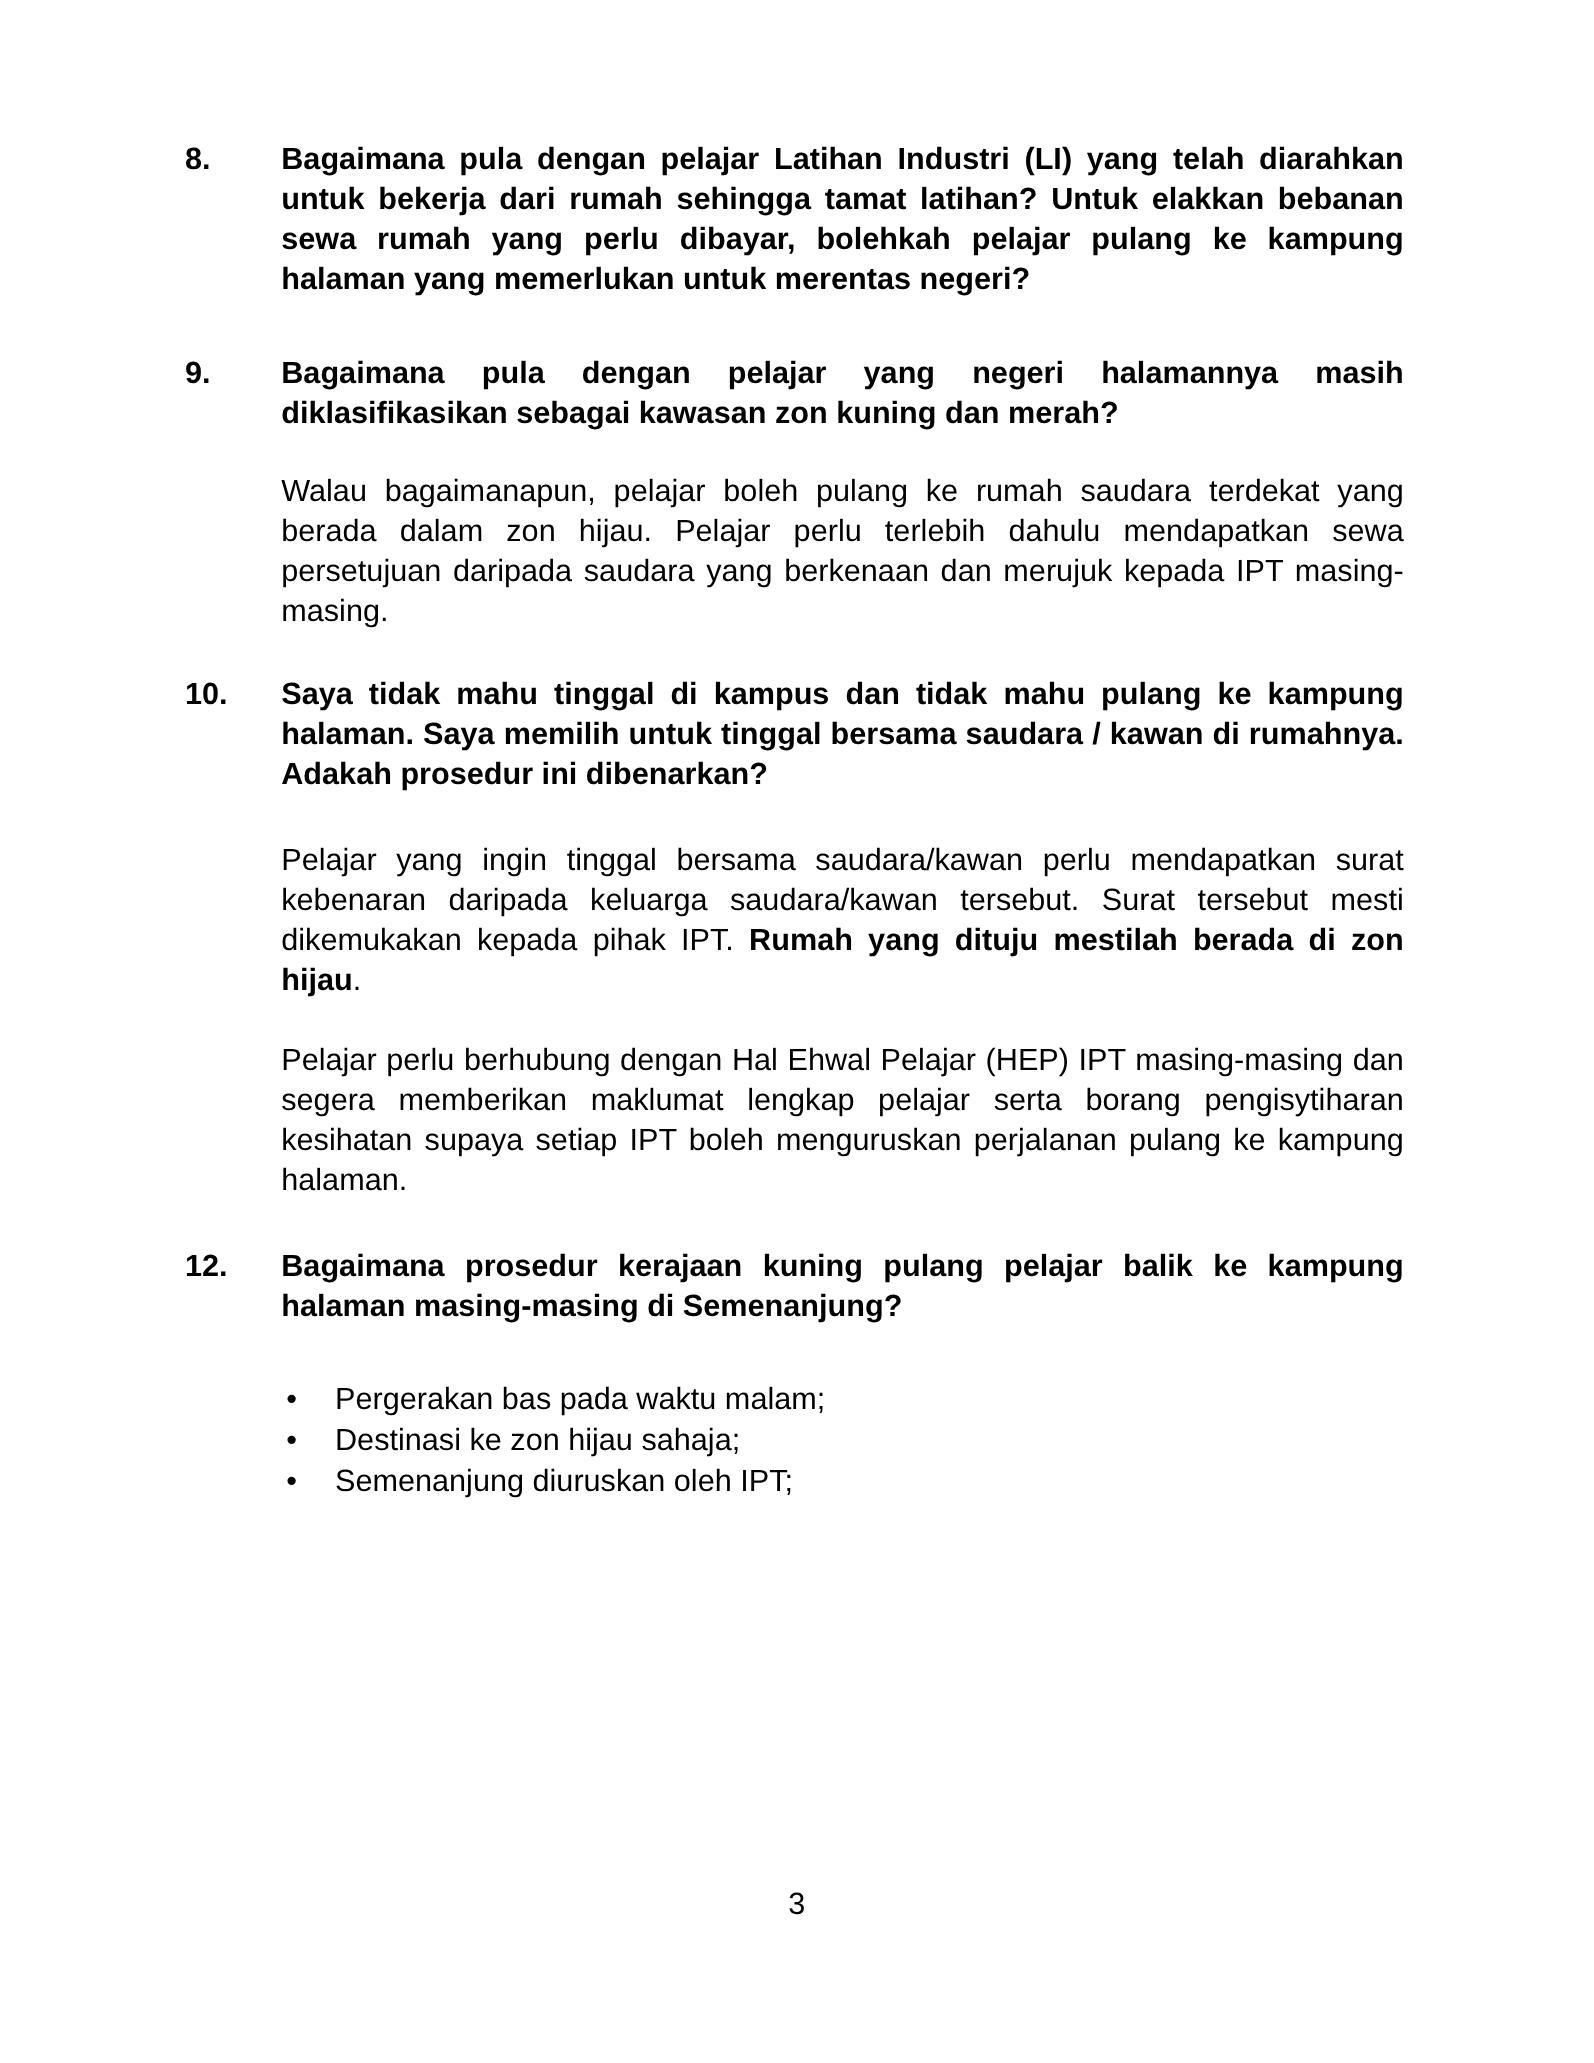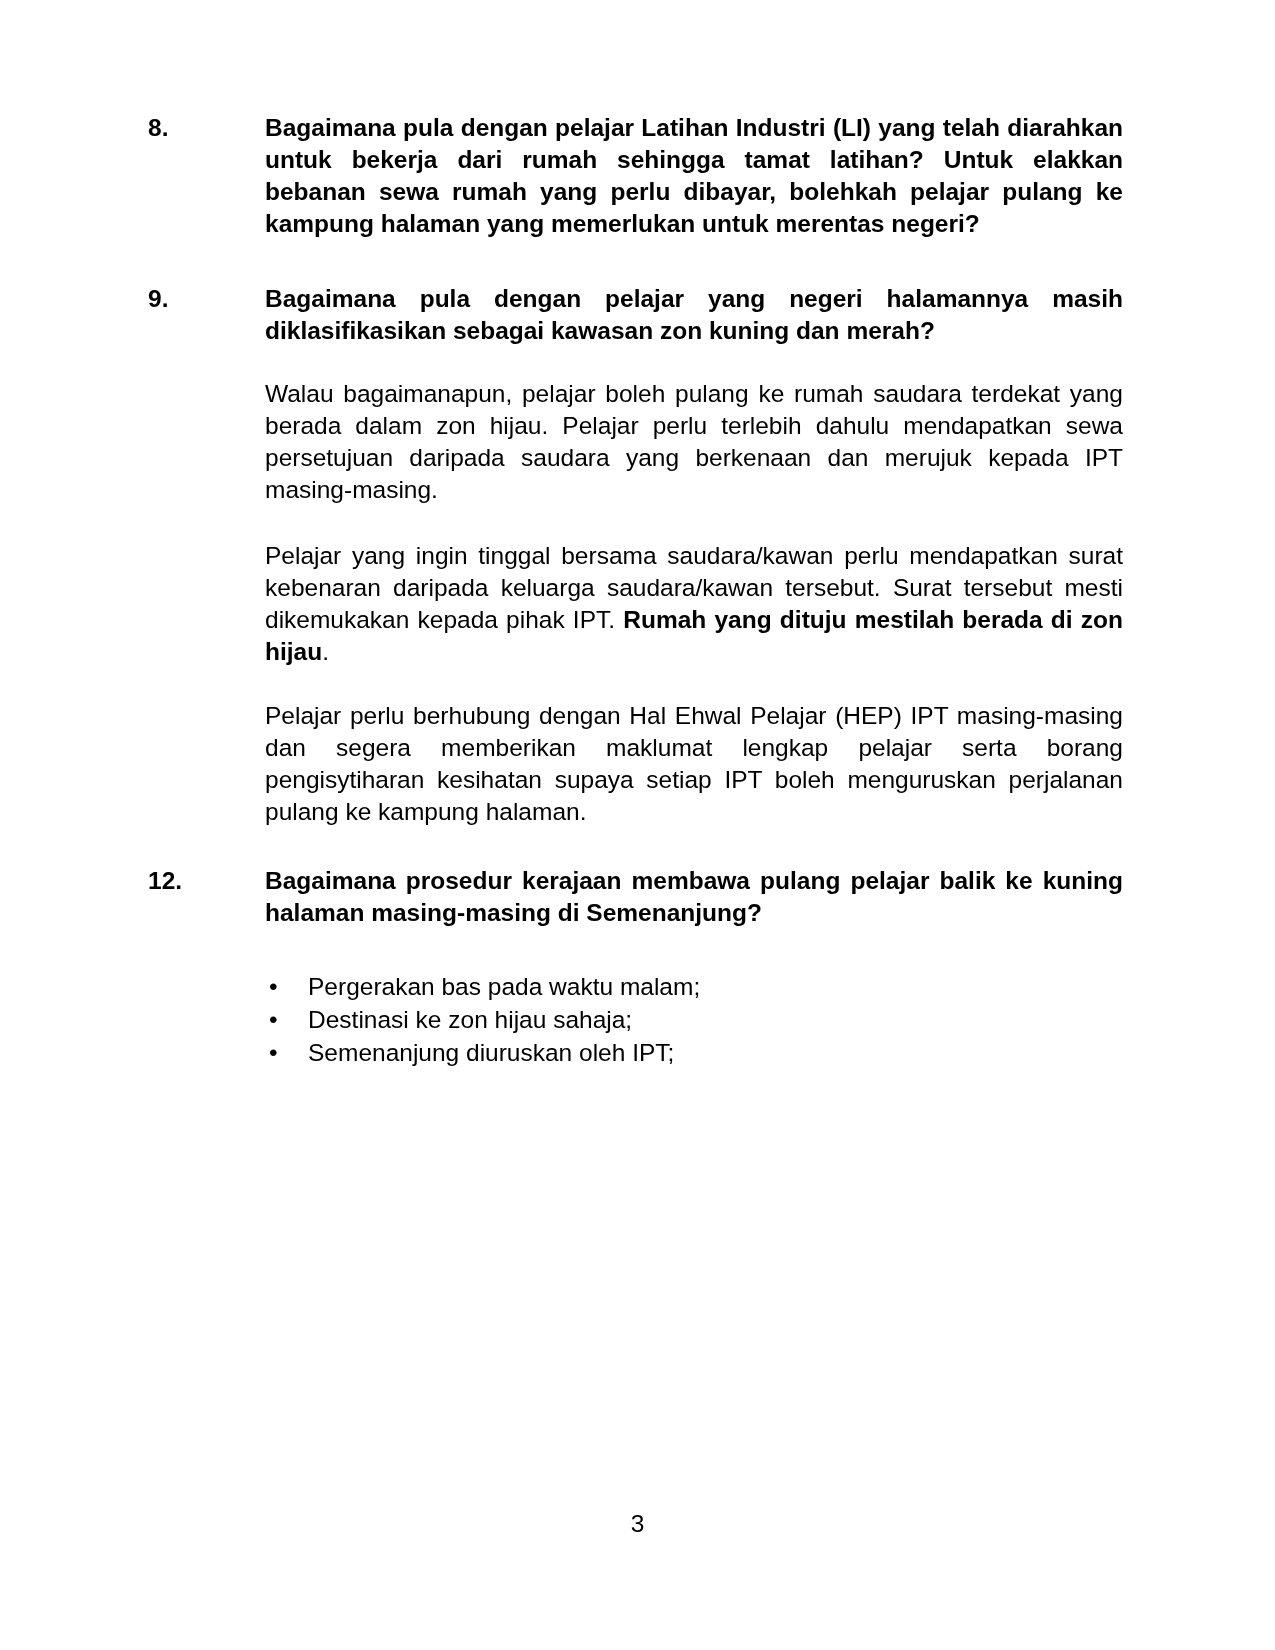--- a/index.html
+++ b/index.html
@@ -27,21 +27,20 @@
   .row {
     display: flex;
     align-items: flex-start;
   }
   .num {
     flex: 0 0 77px;
     font-weight: bold;
   }
   .body {
     width: 898px;
-    margin-left: 40px;
   }
   .bold { font-weight: bold; }
   .just {
     text-align: justify;
   }
   .bullet-row {
     display: flex;
     line-height: 33px;
   }
   .bullet-glyph {
@@ -71,33 +70,37 @@
 
     <div class="row" style="margin-bottom:31px">
       <div class="num">9.</div>
       <div class="body bold just">Bagaimana pula dengan pelajar yang negeri halamannya masih diklasifikasikan sebagai kawasan zon kuning dan merah?</div>
     </div>
     <div class="row" style="margin-bottom:34px">
       <div class="num"></div>
       <div class="body just">Walau bagaimanapun, pelajar boleh pulang ke rumah saudara terdekat yang berada dalam zon hijau.  Pelajar perlu terlebih dahulu mendapatkan sewa persetujuan daripada saudara yang berkenaan dan merujuk kepada IPT masing-masing.</div>
     </div>
 
+    <div class="row" style="margin-bottom:37px">
+      <div class="num">10.</div>
+      <div class="body bold just">Saya tidak mahu tinggal di kampus dan tidak mahu pulang ke kampung halaman. Saya memilih untuk tinggal bersama saudara / kawan di rumahnya. Adakah prosedur ini dibenarkan?</div>
+    </div>
     <div class="row" style="margin-bottom:32px">
       <div class="num"></div>
       <div class="body just"><span>Pelajar yang ingin tinggal bersama saudara/kawan perlu mendapatkan surat kebenaran daripada keluarga saudara/kawan tersebut. Surat tersebut mesti dikemukakan kepada pihak IPT. </span><span class="bold">Rumah yang dituju mestilah berada di zon hijau</span><span>.</span></div>
     </div>
 
     <div class="row" style="margin-bottom:37px">
       <div class="num"></div>
       <div class="body just">Pelajar perlu berhubung dengan Hal Ehwal Pelajar (HEP) IPT masing-masing dan segera memberikan maklumat lengkap pelajar serta borang pengisytiharan kesihatan supaya setiap IPT boleh menguruskan perjalanan pulang ke kampung halaman.</div>
     </div>
 
     <div class="row" style="margin-bottom:41px">
       <div class="num">12.</div>
-      <div class="body bold just">Bagaimana prosedur kerajaan membawa pulang pelajar balik ke kuning halaman masing-masing di Semenanjung?</div>
+      <div class="body bold just">Bagaimana prosedur kerajaan kuning pulang pelajar balik ke kampung halaman masing-masing di Semenanjung?</div>
     </div>
     <div class="row">
       <div class="num"></div>
       <div class="body">
         <div class="bullet-row">
           <span class="bullet-glyph">•</span>
           <span class="bullet-text">Pergerakan bas pada waktu malam;</span>
         </div>
         <div class="bullet-row">
           <span class="bullet-glyph">•</span>

